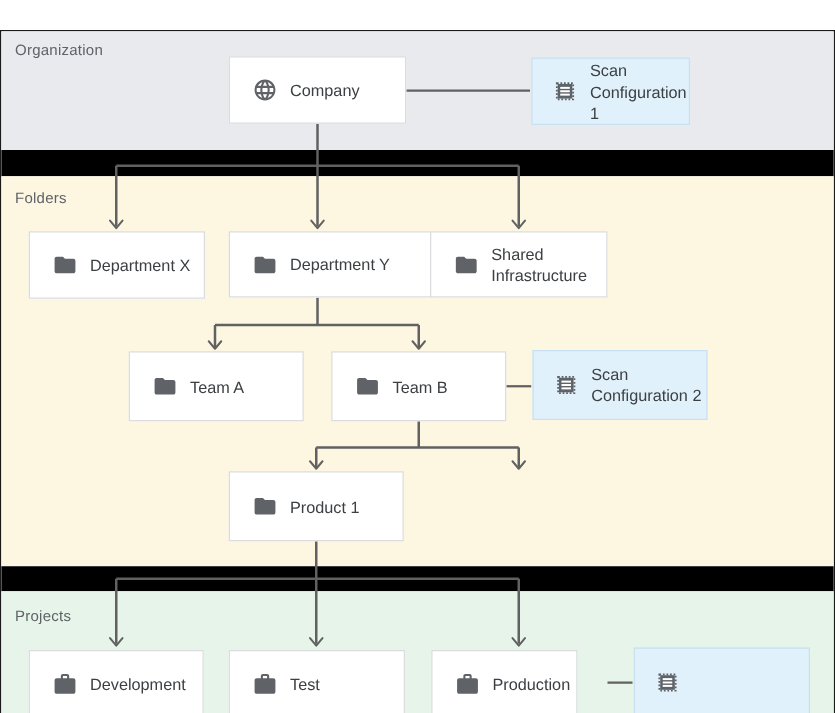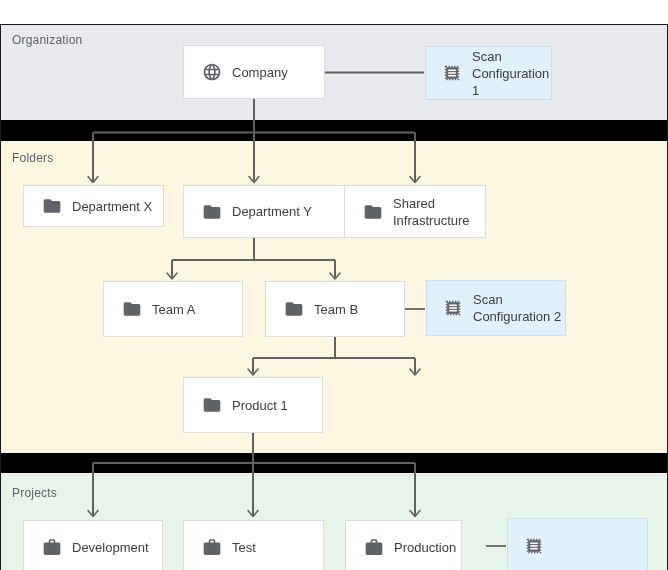--- a/index.html
+++ b/index.html
@@ -122,21 +122,21 @@
           <rect x="5" y="5" width="14" height="14" fill="currentColor"></rect>
           <rect x="4.2" y="4.2" width="15.6" height="15.6" fill="none" stroke="currentColor" stroke-width="1.8" stroke-dasharray="1.7 1.7"></rect>
           <rect x="7.4" y="7.8" width="9.2" height="1.9" fill="#fff"></rect>
           <rect x="7.4" y="11.05" width="9.2" height="1.9" fill="#fff"></rect>
           <rect x="7.4" y="14.3" width="9.2" height="1.9" fill="#fff"></rect>
         </svg>
     </span>
     <span class="label">Scan Configuration 1</span>
   </div>
 
-  <div class="node entity" style="left:22px;top:160px;width:141px;height:42px">
+  <div class="node entity" style="left:22px;top:160px;width:141px;height:54px">
     <span class="icon">
       <svg viewBox="0 0 24 24" width="20" height="20" fill="currentColor">
           <path d="M10 4H4c-1.1 0-1.99.9-1.99 2L2 18c0 1.1.9 2 2 2h16c1.1 0 2-.9 2-2V8c0-1.1-.9-2-2-2h-8l-2-2z"></path>
         </svg>
     </span>
     <span class="label">Department X</span>
   </div>
 
   <div class="node entity" style="left:182px;top:160px;width:166px;height:53px">
     <span class="icon">

